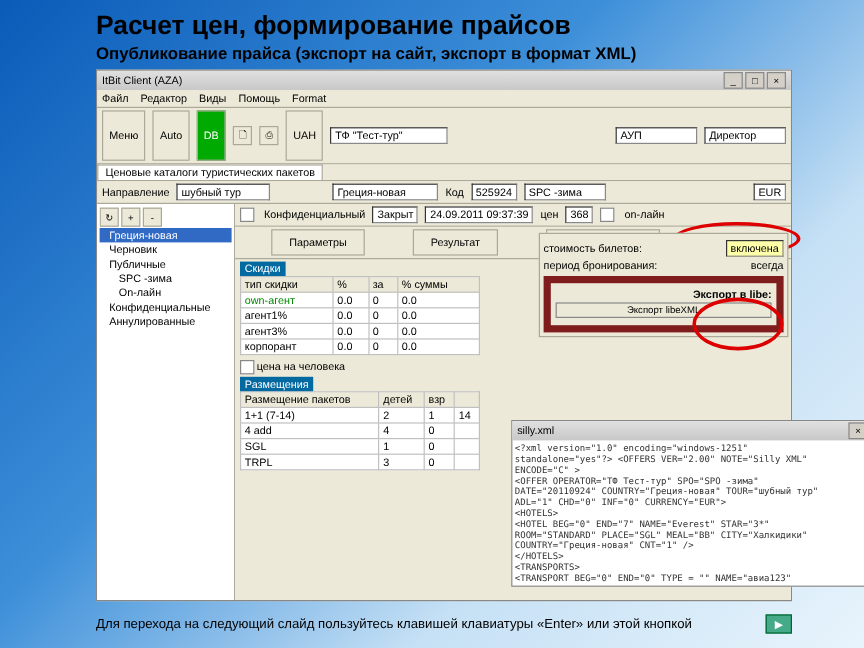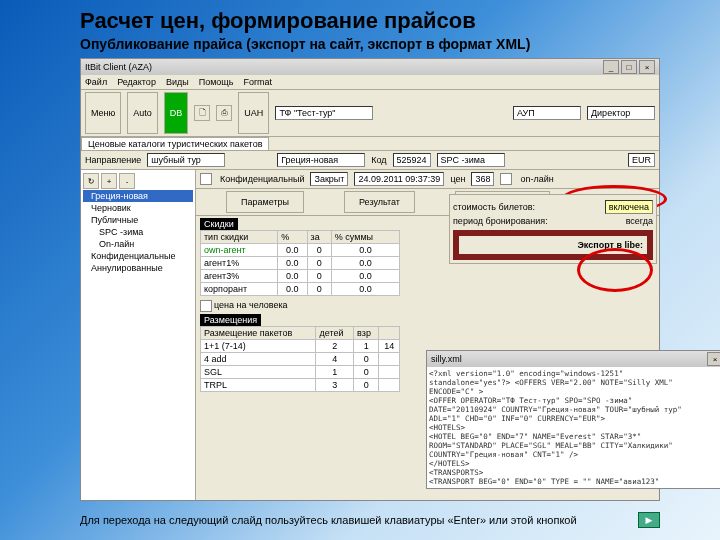--- a/index.html
+++ b/index.html
@@ -23,32 +23,32 @@
 .tree .sel{background:#316ac5;color:#fff}
 .main{flex:1;position:relative;background:#ece9d8}
 .filterbar{padding:2px 4px;display:flex;gap:6px;align-items:center;background:#ece9d8;border-bottom:1px solid #aca899;font-size:9px;flex-wrap:wrap}
 .panel-tabs{display:flex;gap:40px;padding:2px 30px;background:#ece9d8;border-bottom:1px solid #aca899}
 .panel-tab{background:#ece9d8;border:1px solid #aca899;padding:5px 14px;font-size:9px}
 .panel-tab.circled{position:relative}
 .oval-red{position:absolute;border:3px solid #d00;border-radius:50%;pointer-events:none}
 .grid{border-collapse:collapse;font-size:9px;background:#fff}
 .grid th,.grid td{border:1px solid #c0c0c0;padding:1px 3px;text-align:left}
 .grid th{background:#ece9d8;font-weight:normal}
-.grid td.num{text-align:center}
+.grid td.num{text-align:left}
 .right-panel{position:absolute;right:2px;top:24px;width:200px;background:#ece9d8;border:1px solid #aca899;padding:3px;font-size:9px}
 .right-panel .row{display:flex;justify-content:space-between;margin:2px 0;align-items:center}
 .export-box{border:6px solid #7f1d1d;padding:4px;margin-top:4px}
 .export-btn{background:#ece9d8;border:1px solid #888;padding:1px 4px;font-size:8px;display:block;margin:2px 0;text-align:center}
 .xml-window{position:absolute;left:230px;top:180px;width:300px;background:#fff;border:1px solid #888;font-size:8px}
 .xml-window .titlebar{background:linear-gradient(#e0e0e0,#c8c8c8)}
 .xml-body{font-family:monospace;font-size:7.5px;padding:2px;line-height:1.2;max-height:120px;overflow:hidden;color:#333}
 .footer{position:absolute;bottom:12px;left:80px;right:60px;font-size:11px;color:#000;display:flex;align-items:center;justify-content:space-between}
 .nav-btn{width:20px;height:14px;background:#4a8;border:1px solid #063;display:inline-flex;align-items:center;justify-content:center;color:#fff;font-size:9px}
 .chk{display:inline-block;width:10px;height:10px;border:1px solid #888;background:#fff;margin-right:2px;vertical-align:middle}
-.sec-label{background:#000000;color:#fff;padding:1px 4px;font-size:9px;display:inline-block}
+.sec-label{background:#0369a1;color:#fff;padding:1px 4px;font-size:9px;display:inline-block}
 .small-tool{width:14px;height:14px;background:#ece9d8;border:1px solid #aca899;display:inline-flex;align-items:center;justify-content:center;font-size:8px}
 </style>
 </head>
 <body>
 
 <div class="slide">
   <h1>Расчет цен, формирование прайсов</h1>
   <h2>Опубликование прайса (экспорт на сайт, экспорт в формат XML)</h2>
 
   <div class="app-window">
@@ -210,20 +210,21 @@
           <div class="row">
               <span>стоимость билетов:</span>
               <span class="field" style="background:#ffa">включена</span>
             </div>
           <div class="row">
               <span>период бронирования:</span>
               <span>всегда</span>
             </div>
           <div class="export-box" style="position:relative">
             <div style="text-align:right;font-weight:bold">Экспорт в libe:</div>
+            <span class="export-btn">Экспорт libeXML</span>
             <div class="oval-red" style="width:70px;height:38px;right:-6px;top:12px"></div>
           </div>
         </div>
 
         <div class="xml-window">
           <div class="titlebar">
             <span>silly.xml</span>
             <div class="winbtns">
                 <span>×</span>
               </div>

